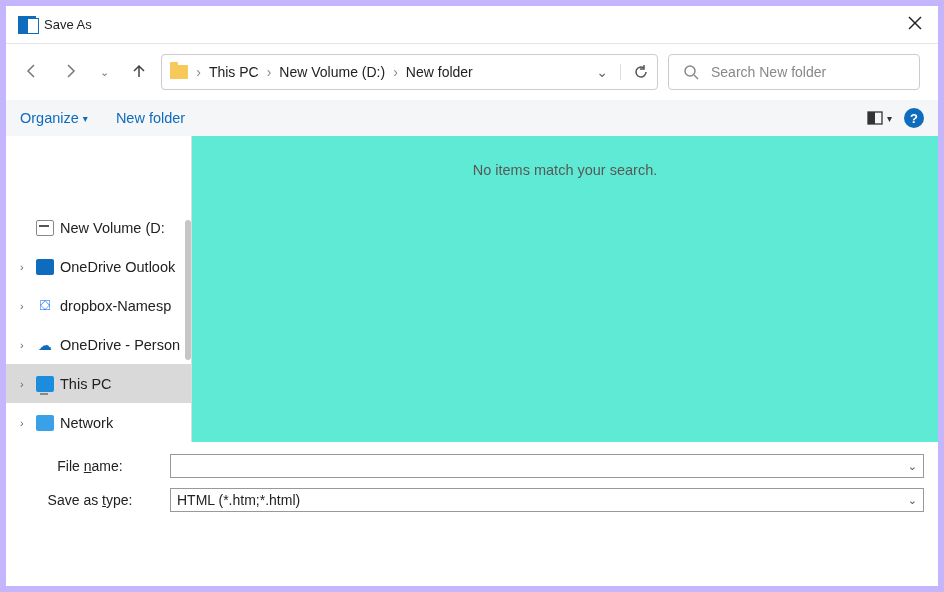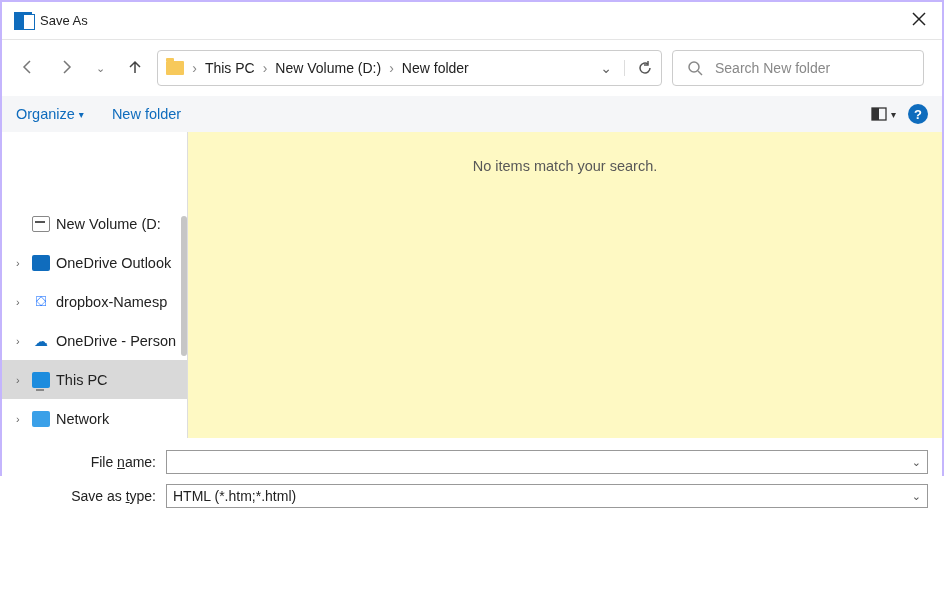--- a/index.html
+++ b/index.html
@@ -46,42 +46,42 @@
 .tree-item .exp { width: 10px; color: #666; font-size: 11px; }
 .tree-item .ico { width: 18px; height: 16px; flex-shrink: 0; }
 .ico.drive { background: #fff; border: 1px solid #888; border-radius: 2px; position: relative; }
 .ico.drive::after { content: ""; position: absolute; left: 2px; top: 4px; width: 10px; height: 2px; background: #555; }
 .ico.outlook { background: #0f6cbd; border-radius: 2px; }
 .ico.dropbox { color: #0061ff; font-size: 14px; display: flex; align-items: center; justify-content: center; }
 .ico.onedrive { color: #0f6cbd; font-size: 14px; display: flex; align-items: center; justify-content: center; }
 .ico.pc { background: #1c8cde; border-radius: 2px; position: relative; }
 .ico.pc::after { content: ""; position: absolute; left: 4px; bottom: -3px; width: 8px; height: 2px; background: #888; }
 .ico.net { background: #3aa0e8; border-radius: 2px; }
-.filearea { flex: 1; padding-top: 26px; text-align: center; color: #585858; font-size: 14.5px; background: #fef9c3; }
+.filearea { flex: 1; padding-top: 26px; text-align: center; color: #585858; font-size: 14.5px; background: #5eead4; }
 
 
 .fields { padding: 12px 14px 6px 14px; background: #fff; }
 .field-row { display: flex; align-items: center; margin-bottom: 10px; }
-.field-row label { width: 150px; text-align: right; padding-right: 10px; font-size: 14px; }
+.field-row label { width: 150px; text-align: center; padding-right: 10px; font-size: 14px; }
 .field-row .underline { text-decoration: underline; }
 .combo { flex: 1; border: 1px solid #999; height: 24px; display: flex; align-items: center; padding: 0 6px; font-size: 14px; position: relative; background: #fff; }
 .combo .caret { margin-left: auto; color: #555; font-size: 11px; }
 
 
 .footer { position: absolute; bottom: 0; left: 0; right: 0; height: 58px; background: #f5f6f8; display: flex; align-items: center; padding: 0 18px; gap: 14px; }
 .hidefolders { display: flex; align-items: center; gap: 8px; font-size: 14.5px; cursor: pointer; }
 .footer .spacer { flex: 1; }
 .tools { display: flex; align-items: center; gap: 6px; font-size: 15px; margin-right: 14px; }
 .savewrap { border: 3px solid #e60000; padding: 4px; }
 .btn { width: 104px; height: 32px; border: 1px solid #bfbfbf; background: #fff; border-radius: 3px; font-size: 14.5px; cursor: pointer; display: flex; align-items: center; justify-content: center; }
 .btn.save { border-color: #0f6cbd; }
 .btn .underline { text-decoration: underline; }
 
 
-.dialog { width: 944px; height: 476px; border: 2px solid #c4b5fd; position: relative; }
+.dialog { width: 944px; height: 592px; border: 6px solid #c4b5fd; position: relative; }
 </style>
 </head>
 <body>
 
 <div class="dialog">
 
   <div class="titlebar">
     <div class="app-icon"></div>
     <span class="title">Save As</span>
     <div class="close">

